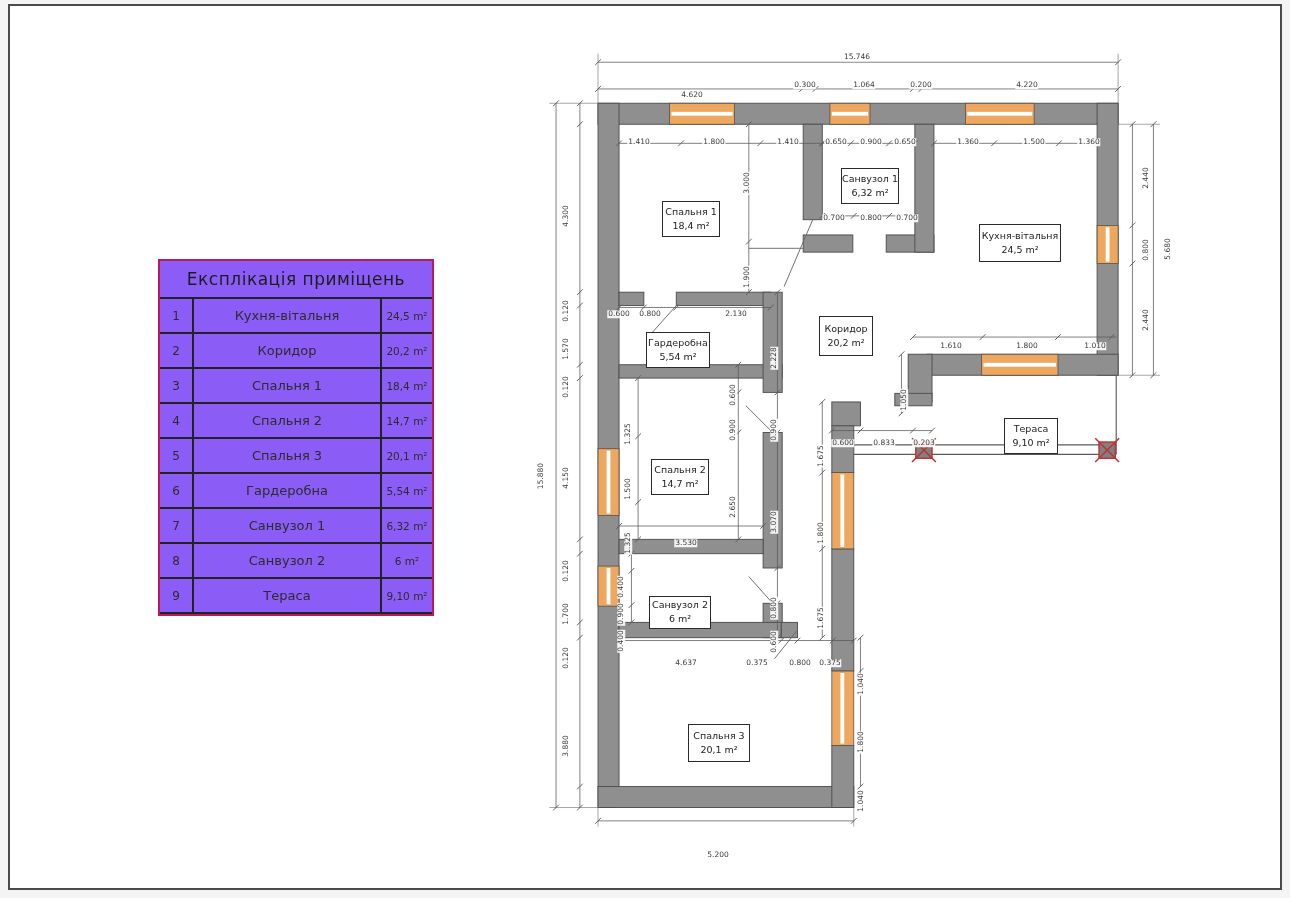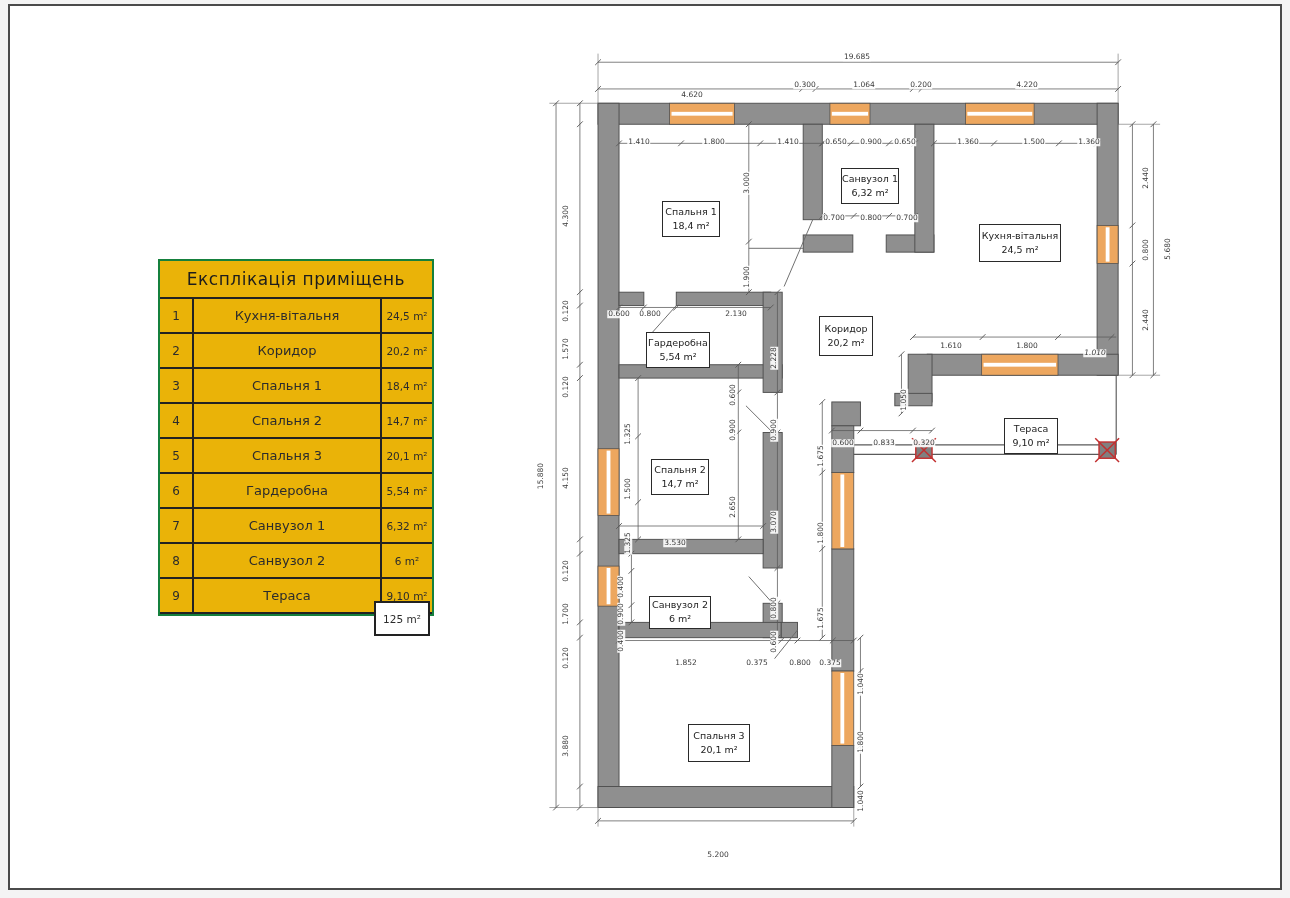--- a/index.html
+++ b/index.html
@@ -11,22 +11,22 @@
     overflow:hidden;
   }
   .page{
     position:absolute;left:8px;top:4px;right:8px;bottom:8px;
     background:#ffffff;
     border:2px solid #4b4b4b;
   }
   
   .legend{
     position:absolute;left:148px;top:253px;width:272px;
-    border:2px solid #15803d;
-    background:#eab308;
+    border:2px solid #be185d;
+    background:#8b5cf6;
   }
   .legend-title{
     height:36px;display:flex;align-items:center;justify-content:center;
     font-size:17px;letter-spacing:.5px;color:#1d1d1d;
     border-bottom:2px solid #222;
   }
   .legend-row{display:flex;height:33px;border-bottom:2px solid #222;}
   .legend-row:last-of-type{border-bottom:2px solid #222;}
   .cell{display:flex;align-items:center;justify-content:center;}
   .cell-num{width:32px;border-right:2px solid #222;font-size:12px;}
@@ -107,23 +107,20 @@
           <div class="cell cell-num">8</div>
           <div class="cell cell-name">Санвузол 2</div>
           <div class="cell cell-area">6 m²</div>
         </div>
         <div class="legend-row">
           <div class="cell cell-num">9</div>
           <div class="cell cell-name">Тераса</div>
           <div class="cell cell-area">9,10 m²</div>
         </div>
       </div>
-  </div>
-  <div class="legend-total-wrap">
-    <div class="legend-total">125 m²</div>
   </div>
 
   <div class="plan">
     <svg id="plan-svg" width="680" height="835" viewBox="520 40 680 875">
 
       <g fill="#8f8f8f" stroke="#4f4f4f" stroke-width="1">
         <rect x="575" y="100" width="545" height="22"></rect>
         <rect x="575" y="100" width="22" height="738"></rect>
         <rect x="575" y="816" width="268" height="22"></rect>
         <rect x="1098" y="100" width="22" height="285"></rect>
@@ -323,21 +320,21 @@
           <line x1="1132" y1="231" x2="1138" y2="225" stroke="#5a5a5a" stroke-width="1"></line>
           <line x1="1132" y1="271" x2="1138" y2="265" stroke="#5a5a5a" stroke-width="1"></line>
           <line x1="1132" y1="388" x2="1138" y2="382" stroke="#5a5a5a" stroke-width="1"></line>
           <line x1="1157" y1="122" x2="1157" y2="385" stroke="#5a5a5a" stroke-width="0.8"></line>
           <line x1="1154" y1="125" x2="1160" y2="119" stroke="#5a5a5a" stroke-width="1"></line>
           <line x1="1154" y1="388" x2="1160" y2="382" stroke="#5a5a5a" stroke-width="1"></line>
         </g>
     </svg>
 
     <div id="plan-labels">
-        <span class="dim-label" style="left: 327px; top: 11px;">19.685</span>
+        <span class="dim-label" style="left: 327px; top: 11px;">15.746</span>
         <span class="dim-label" style="left: 162px; top: 39px; margin-top: 10px;">4.620</span>
         <span class="dim-label" style="left: 275px; top: 39px;">0.300</span>
         <span class="dim-label" style="left: 334px; top: 39px;">1.064</span>
         <span class="dim-label" style="left: 391px; top: 39px; text-align: center;">0.200</span>
         <span class="dim-label" style="left: 497px; top: 39px;">4.220</span>
         <span class="dim-label" style="left: 109px; top: 96px;">1.410</span>
         <span class="dim-label" style="left: 184px; top: 96px;">1.800</span>
         <span class="dim-label" style="left: 258px; top: 96px;">1.410</span>
         <span class="dim-label" style="left: 306px; top: 96px;">0.650</span>
         <span class="dim-label" style="left: 341px; top: 96px;">0.900</span>
@@ -370,39 +367,39 @@
         <span class="dim-label vert" style="left: 91px; top: 568px;">0.900</span>
         <span class="dim-label vert" style="left: 91px; top: 595px;">0.400</span>
         <span class="dim-label vert" style="left: 244px; top: 312px;">2.228</span>
         <span class="dim-label vert" style="left: 203px; top: 349px;">0.600</span>
         <span class="dim-label vert" style="left: 203px; top: 384px;">0.900</span>
         <span class="dim-label vert" style="left: 203px; top: 461px;">2.650</span>
         <span class="dim-label vert" style="left: 244px; top: 384px;">0.900</span>
         <span class="dim-label vert" style="left: 244px; top: 476px;">3.070</span>
         <span class="dim-label vert" style="left: 244px; top: 562px;">0.800</span>
         <span class="dim-label vert" style="left: 244px; top: 596px;">0.600</span>
-        <span class="dim-label" style="left: 145px; top: 497px;">3.530</span>
-        <span class="dim-label" style="left: 156px; top: 617px;">1.852</span>
+        <span class="dim-label" style="left: 156px; top: 497px;">3.530</span>
+        <span class="dim-label" style="left: 156px; top: 617px;">4.637</span>
         <span class="dim-label" style="left: 227px; top: 617px;">0.375</span>
         <span class="dim-label" style="left: 270px; top: 617px;">0.800</span>
         <span class="dim-label" style="left: 300px; top: 617px;">0.375</span>
         <span class="dim-label" style="left: 188px; top: 809px;">5.200</span>
         <span class="dim-label vert" style="left: 291px; top: 410px;">1.675</span>
         <span class="dim-label vert" style="left: 291px; top: 487px;">1.800</span>
         <span class="dim-label vert" style="left: 291px; top: 572px;">1.675</span>
         <span class="dim-label vert" style="left: 331px; top: 638px;">1.040</span>
         <span class="dim-label vert" style="left: 331px; top: 696px;">1.800</span>
         <span class="dim-label vert" style="left: 331px; top: 755px;">1.040</span>
         <span class="dim-label vert" style="left: 374px; top: 354px;">1.050</span>
         <span class="dim-label" style="left: 313px; top: 397px;">0.600</span>
         <span class="dim-label" style="left: 354px; top: 397px;">0.833</span>
-        <span class="dim-label" style="left: 394px; top: 397px;">0.320</span>
+        <span class="dim-label" style="left: 394px; top: 397px;">0.203</span>
         <span class="dim-label" style="left: 421px; top: 300px;">1.610</span>
         <span class="dim-label" style="left: 497px; top: 300px;">1.800</span>
-        <span class="dim-label" style="left: 565px; top: 307px; font-style: italic;">1.010</span>
+        <span class="dim-label" style="left: 565px; top: 300px;">1.010</span>
         <span class="dim-label vert" style="left: 616px; top: 132px;">2.440</span>
         <span class="dim-label vert" style="left: 616px; top: 204px;">0.800</span>
         <span class="dim-label vert" style="left: 616px; top: 274px;">2.440</span>
         <span class="dim-label vert" style="left: 638px; top: 203px;">5.680</span>
         <div class="room-label" style="left: 132px; top: 155px; width: 58px; height: 36px;">
           <span>Спальня 1</span>
           <span>18,4 m²</span>
         </div>
         <div class="room-label" style="left: 311px; top: 122px; width: 58px; height: 36px;">
           <span>Санвузол 1</span>

